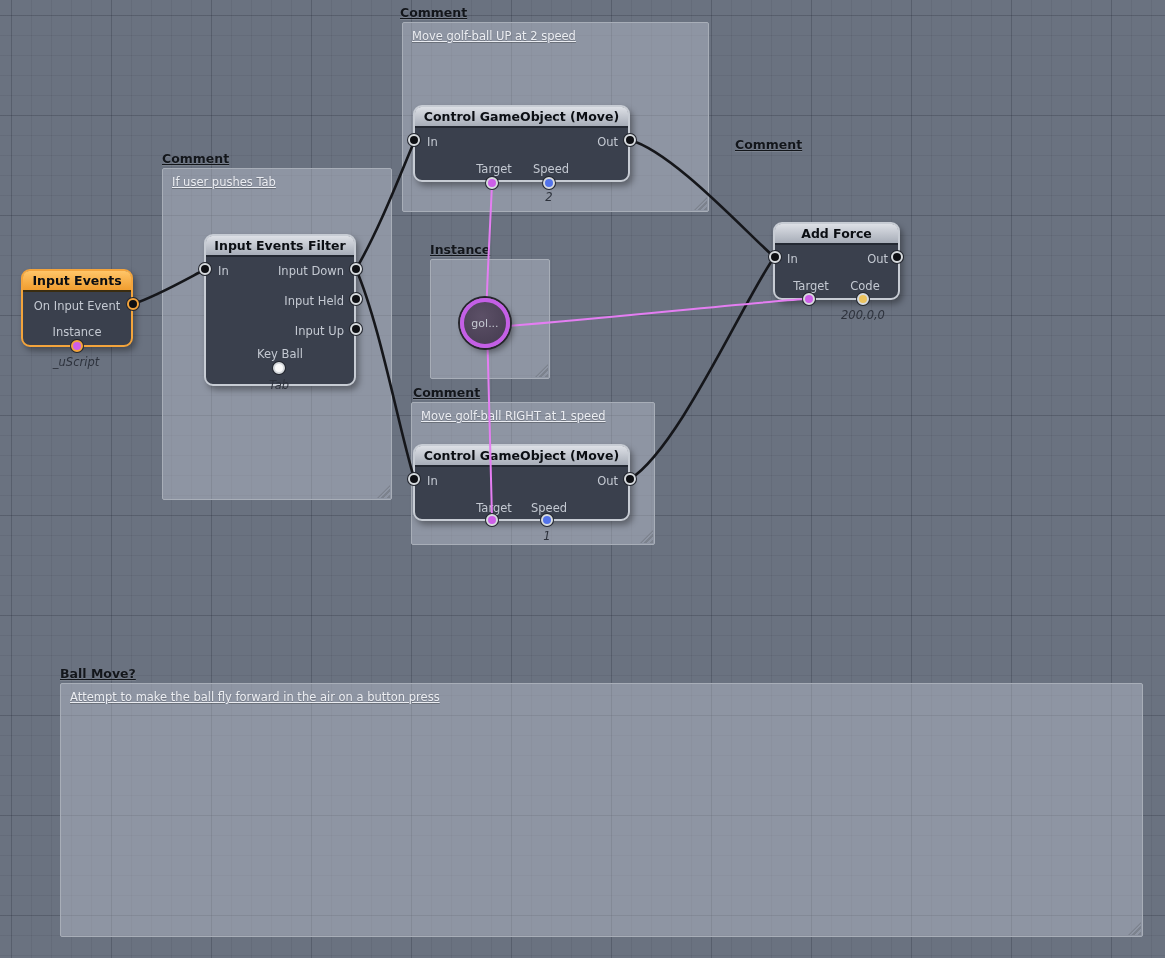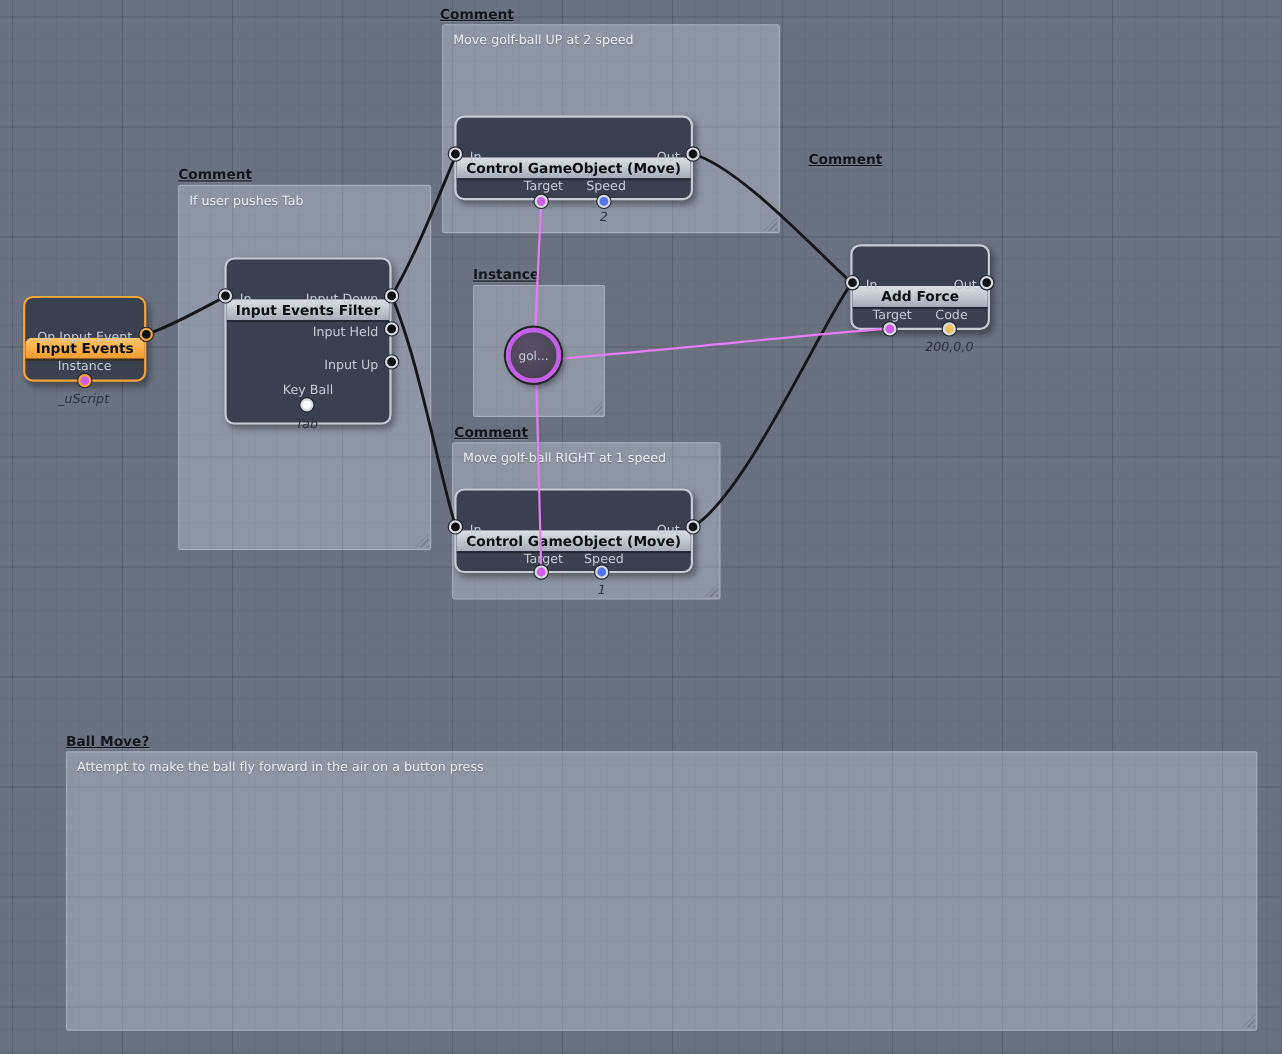--- a/index.html
+++ b/index.html
@@ -23,32 +23,32 @@
     content:"";position:absolute;right:1px;bottom:1px;width:13px;height:13px;
     background:repeating-linear-gradient(135deg,#7c828d 0 2px,transparent 2px 4px);
     clip-path:polygon(100% 0,100% 100%,0 100%);
   }
   .comment-title{
     position:absolute;font-size:12.5px;font-weight:bold;color:#13161b;z-index:1;
     text-shadow:0 1px 0 rgba(255,255,255,0.12);white-space:nowrap;text-decoration:underline;
   }
   .comment-text{
     position:absolute;top:6px;left:9px;right:9px;font-size:11.5px;color:#eceef3;
-    text-shadow:0 1px 1px rgba(0,0,0,0.25);white-space:nowrap;overflow:hidden;
+    text-shadow:0 1px 1px rgba(0,0,0,0.25);white-space:nowrap;overflow:hidden;text-decoration:underline;
   }
   
   .node{
     position:absolute;background:#3a404d;border:2px solid #c7ccd4;border-radius:9px;
     box-shadow:3px 4px 6px rgba(0,0,0,0.35);z-index:2;box-sizing:border-box;
   }
   .node-header{
     position:absolute;top:0;left:0;right:0;height:19px;line-height:19px;
     background:linear-gradient(#dde0e6,#a7adb8);
     border-bottom:2px solid #242933;border-radius:6px 6px 0 0;
-    color:#0b0e13;font-size:12.5px;font-weight:bold;text-align:center;white-space:nowrap;margin-top:36px;
+    color:#0b0e13;font-size:12.5px;font-weight:bold;text-align:center;white-space:nowrap;
   }
   .node.event{border-color:#f3a43c;}
   .node.event .node-header{background:linear-gradient(#ffc568,#f09d2f);border-bottom-color:#3a2c10;}
   .plabel{position:absolute;font-size:11.5px;color:#c4c9d2;white-space:nowrap;}
   .plabel.center{transform:translateX(-50%);}
   .plabel.right{right:10px;}
   .pin-value{
     position:absolute;font-size:11.5px;font-style:italic;color:#2d323c;
     transform:translateX(-50%);z-index:4;white-space:nowrap;
   }

